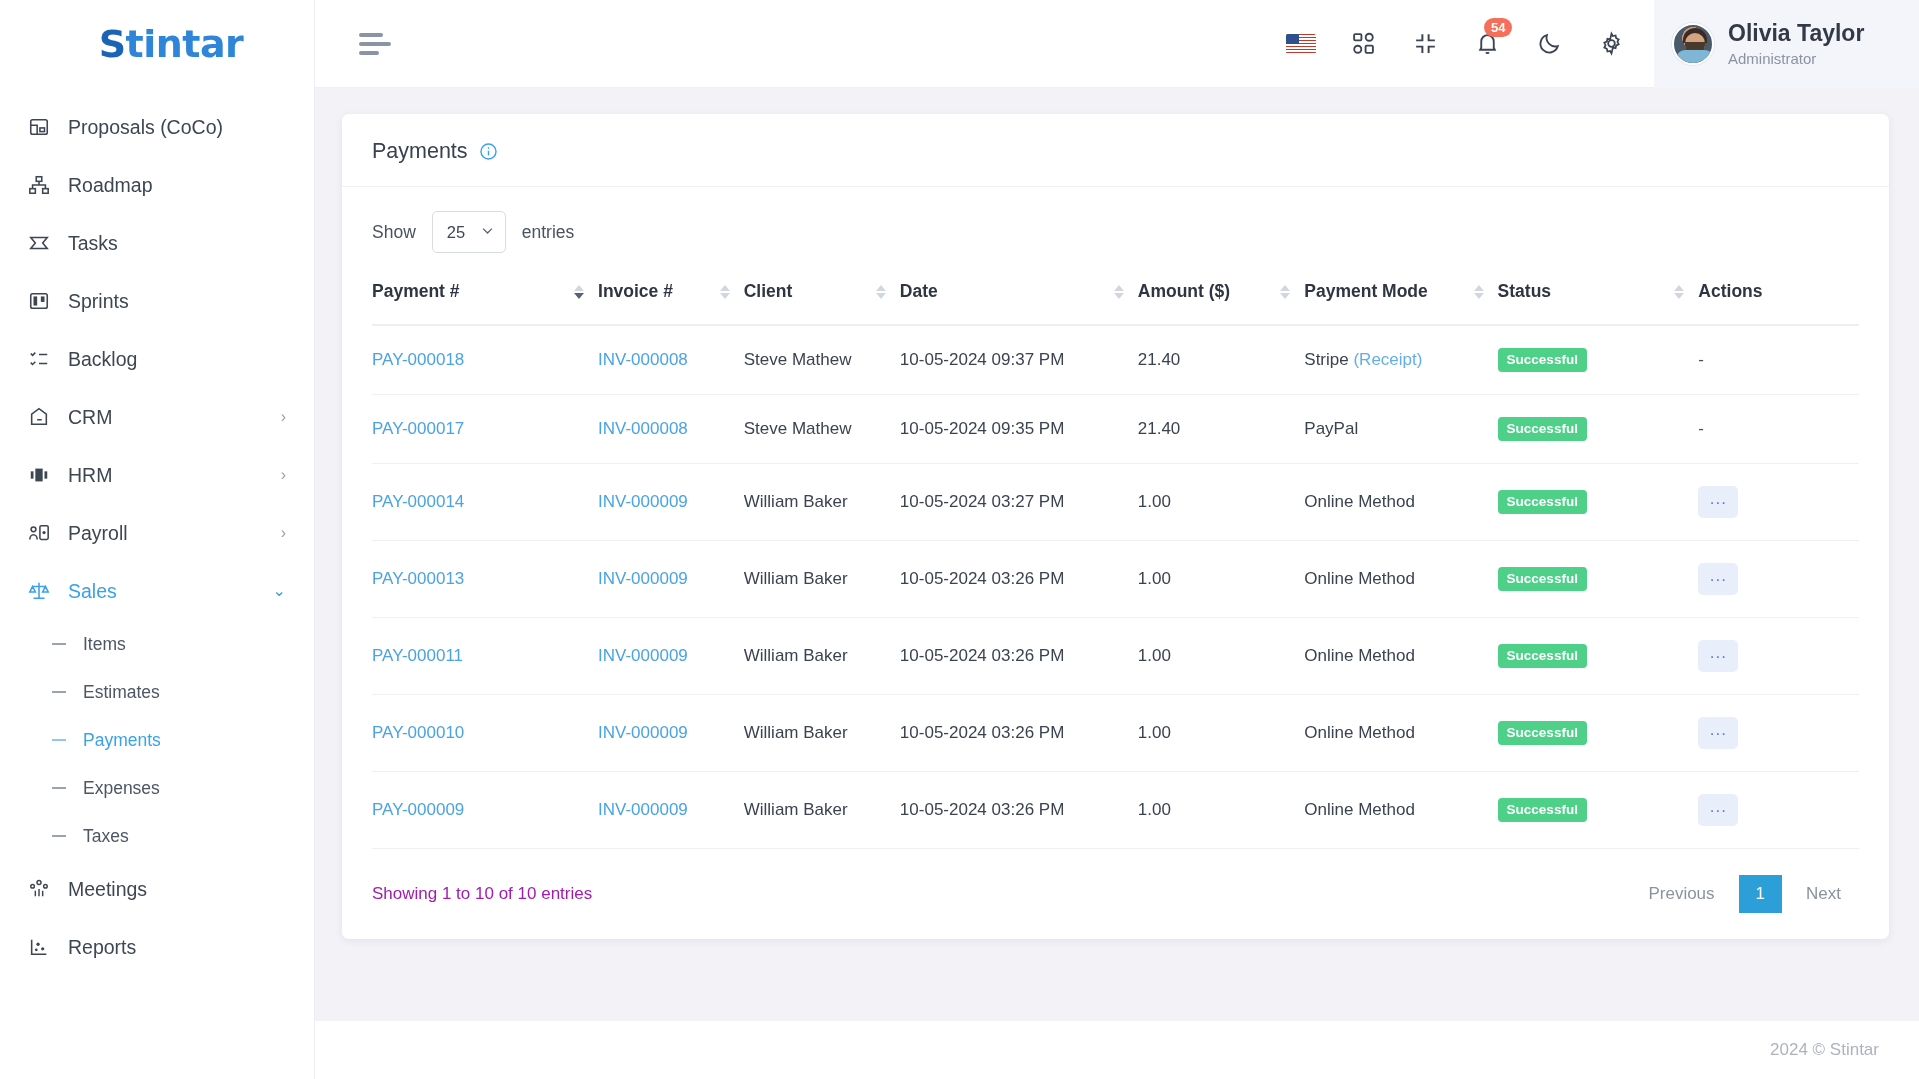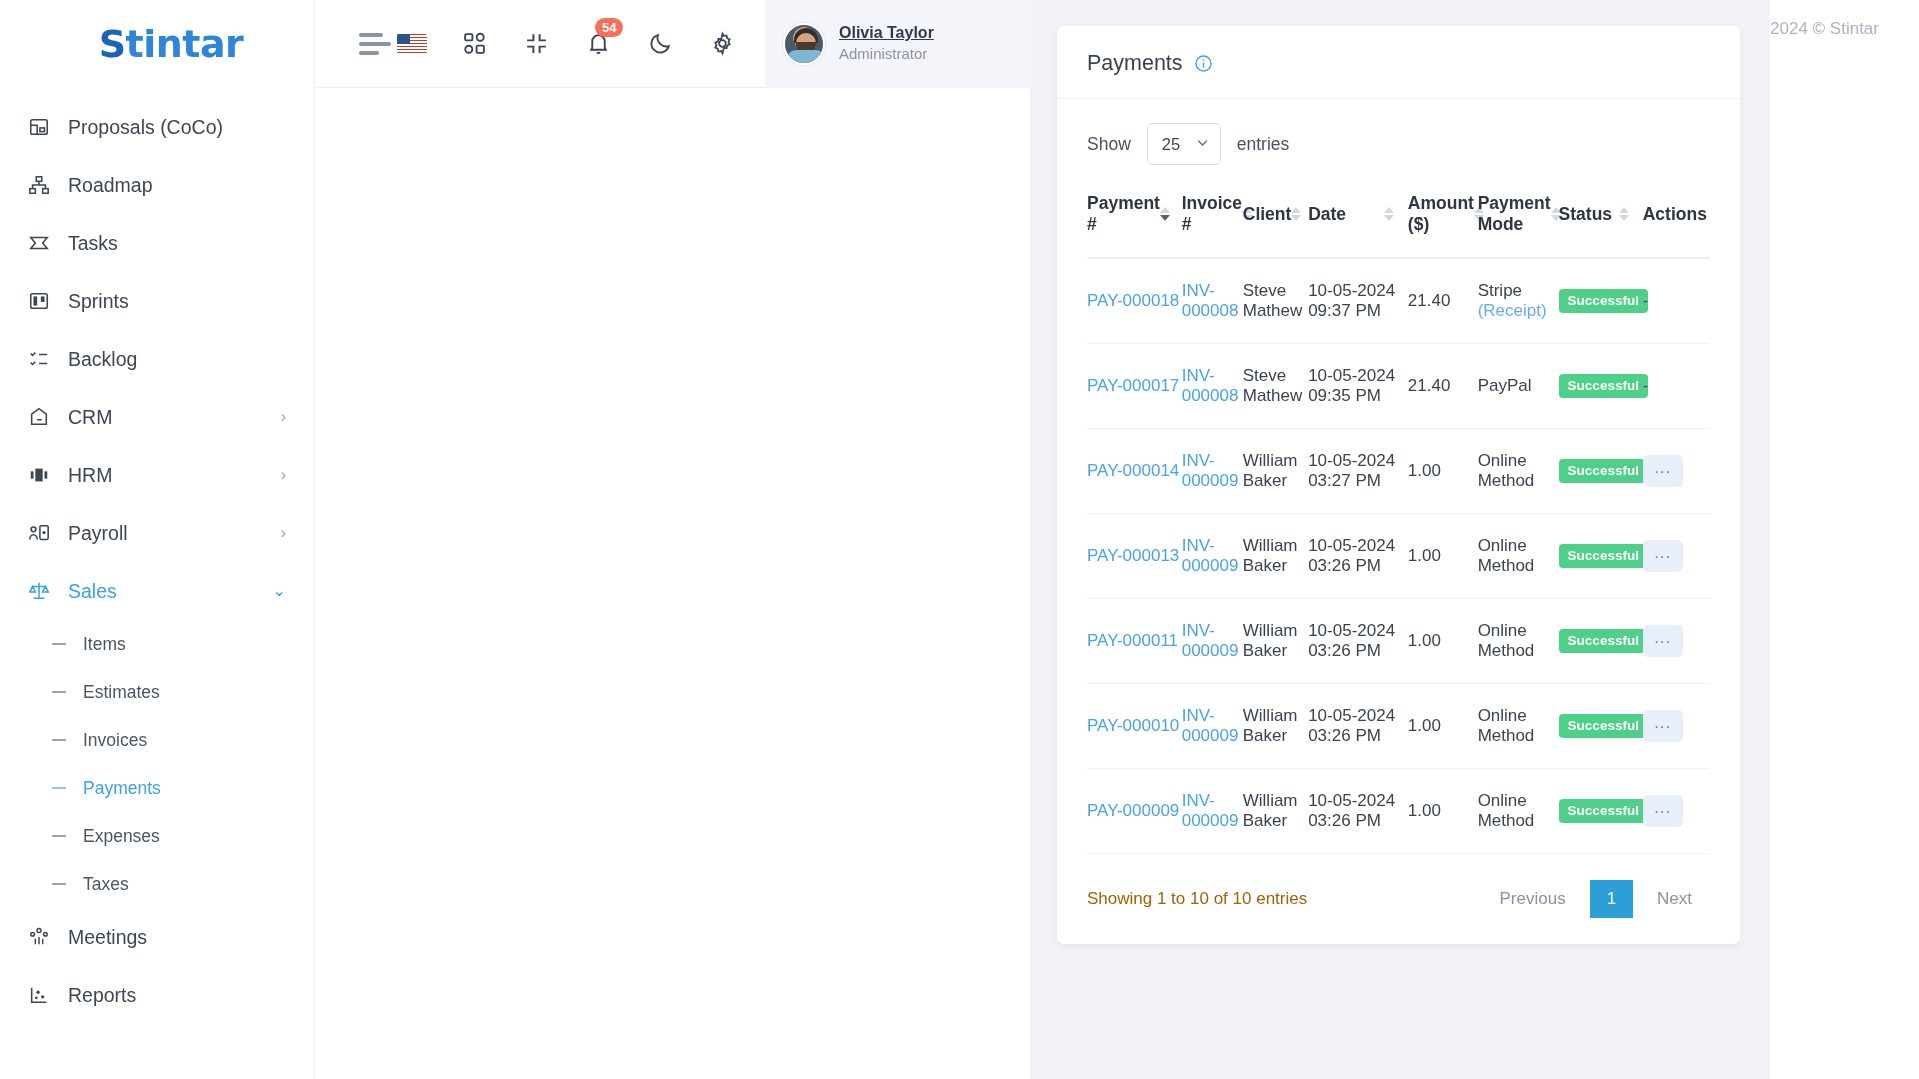--- a/index.html
+++ b/index.html
@@ -59,21 +59,21 @@
     cursor: pointer;
   }
   .sub-item .dash {
     width: 14px; height: 2px; background: #9aa3b1;
     margin-right: 17px; flex-shrink: 0;
   }
   .sub-item.active { color: #3aa2e8; }
   .sub-item.active .dash { background: #8ec8ee; }
 
   
-  .main { flex: 1; display: flex; min-width: 0; background: #ffffff; }
+  .main { flex: 1; display: flex; flex-direction: column; min-width: 0; background: #ffffff; }
 
   .topbar {
     height: 88px; background: #ffffff;
     display: flex; align-items: center;
     border-bottom: 1px solid #eef0f4;
     flex-shrink: 0;
   }
   .hamburger {
     margin-left: 44px; width: 34px; cursor: pointer;
     display: flex; flex-direction: column; gap: 5px;
@@ -114,21 +114,21 @@
     background: radial-gradient(circle at 50% 34%, #c79a78 0 34%, #4b5a6b 35% 100%);
     border: 2px solid #ffffff;
     box-shadow: 0 0 0 1px #e4e6ee;
     flex-shrink: 0; overflow: hidden; position: relative;
   }
   .avatar .hair { position: absolute; left: 9px; top: 3px; width: 24px; height: 15px; background: #3a2c24; border-radius: 12px 12px 0 0; }
   .avatar .face { position: absolute; left: 11px; top: 8px; width: 20px; height: 21px; background: #d2a482; border-radius: 10px 10px 9px 9px; }
   .avatar .beard { position: absolute; left: 11px; top: 17px; width: 20px; height: 13px; background: #4a3a2e; border-radius: 0 0 10px 10px; }
   .avatar .shirt { position: absolute; left: 2px; bottom: -3px; width: 38px; height: 16px; background: #7fb6d6; border-radius: 9px 9px 0 0; }
   .user-meta { display: flex; flex-direction: column; line-height: 1.3; }
-  .user-name { font-size: 16px; color: #333a47; font-weight: 600; text-decoration: underline; }
+  .user-name { font-size: 23px; color: #333a47; font-weight: 600; }
   .user-role { font-size: 15px; color: #8a93a3; }
 
   .content {
     flex: 1; background: #f2f2f7;
     padding: 26px 30px 0 27px;
     overflow: hidden;
   }
   .card {
     background: #ffffff;
     border-radius: 7px;
@@ -204,21 +204,21 @@
     background: #e9eefb; color: #5b7fd0;
     font-size: 17px; letter-spacing: 1px; cursor: pointer;
     padding-bottom: 6px;
   }
   .dash-cell { color: #4a5260; }
 
   .table-footer {
     display: flex; align-items: center;
     padding: 26px 30px 0 30px;
   }
-  .footer-info { font-size: 17px; color: #a16207; }
+  .footer-info { font-size: 17px; color: #a21caf; }
   .pagination { margin-left: auto; display: flex; align-items: center; gap: 6px; }
   .pg {
     padding: 9px 18px; font-size: 17px; color: #8b929f; cursor: pointer;
   }
   .pg.num {
     background: #2c9fd9; color: #ffffff; padding: 9px 17px;
   }
 
   .page-footer {
     height: 58px; background: #ffffff;
@@ -343,24 +343,20 @@
         <span class="chev">⌄</span>
       </div>
 
       <div class="sub-item">
         <span class="dash"></span>
         <span>Items</span>
       </div>
       <div class="sub-item">
         <span class="dash"></span>
         <span>Estimates</span>
-      </div>
-      <div class="sub-item">
-        <span class="dash"></span>
-        <span>Invoices</span>
       </div>
       <div class="sub-item active">
         <span class="dash"></span>
         <span>Payments</span>
       </div>
       <div class="sub-item">
         <span class="dash"></span>
         <span>Expenses</span>
       </div>
       <div class="sub-item">

